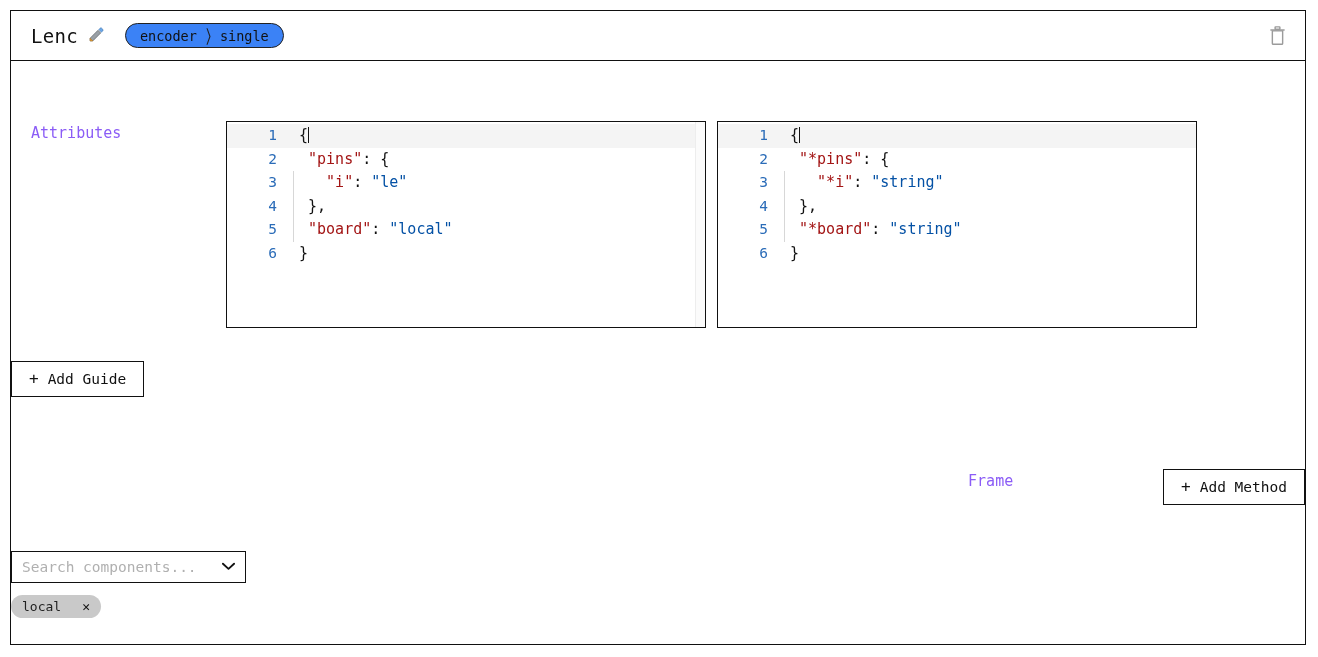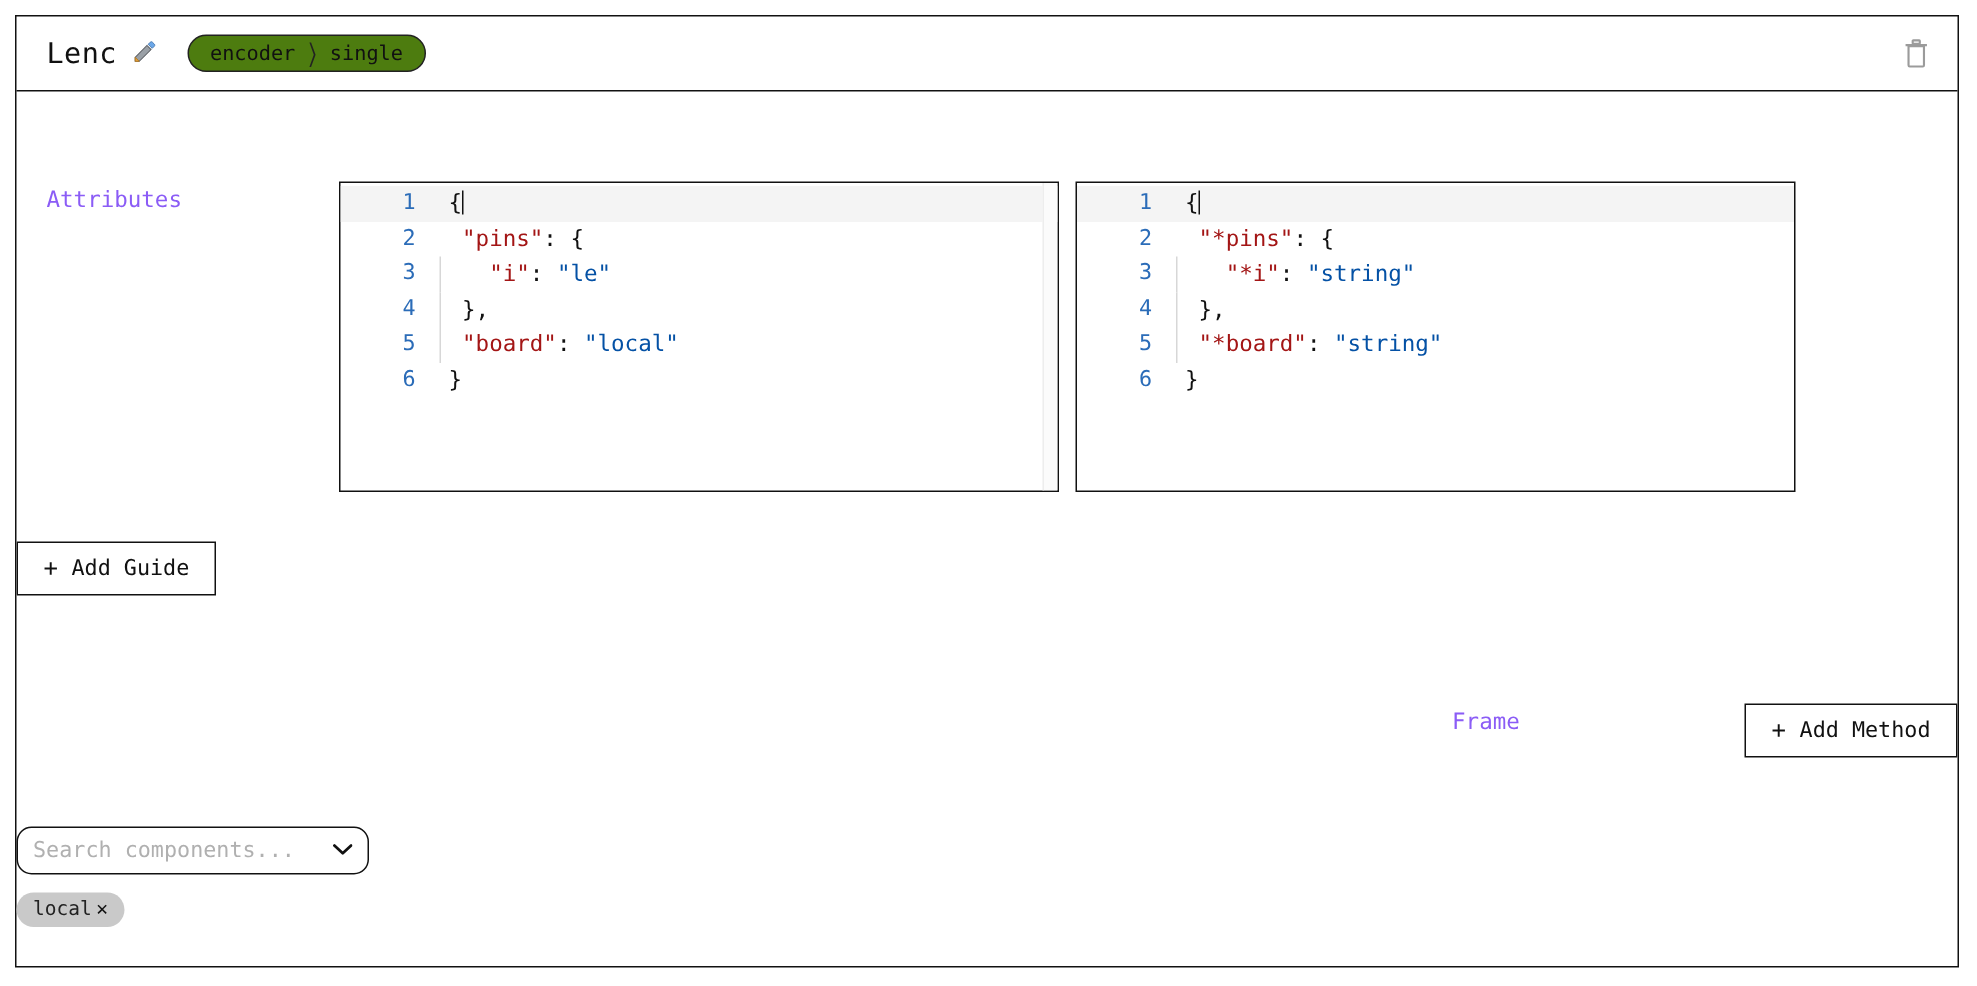--- a/index.html
+++ b/index.html
@@ -48,21 +48,21 @@
   }
   .breadcrumb {
     margin-left: 20px;
     display: inline-flex;
     align-items: center;
     border: 1.2px solid #222222;
     border-radius: 999px;
     height: 25px;
     padding: 0 14px;
     box-sizing: border-box;
-    background: #4d7c0f;
+    background: #3b82f6;
   }
   .crumb {
     font-family: "DejaVu Sans Mono", "Liberation Mono", monospace;
     font-size: 13.5px;
     color: #111111;
     cursor: pointer;
   }
   .crumb-sep {
     margin: 0 9px;
     font-size: 15px;
@@ -218,30 +218,30 @@
     background: #ffffff;
     font-family: "DejaVu Sans Mono", "Liberation Mono", monospace;
     font-size: 14.5px;
     color: #aaaaaa;
     padding: 0 10px;
     box-sizing: border-box;
     display: flex;
     align-items: center;
     justify-content: space-between;
     cursor: pointer;
-    border-radius: 10px;
+    border-radius: 0;
   }
   .select-placeholder { color: #b0b0b0; }
   .chevron { color: #111111; font-size: 12px; line-height: 1; }
 
   .chips { display: flex; gap: 8px; align-items: center; }
   .chip {
     display: inline-flex;
     align-items: center;
-    gap: 3px;
+    gap: 21px;
     background: #c9c9c9;
     border-radius: 999px;
     padding: 4px 11px;
     font-family: "DejaVu Sans Mono", "Liberation Mono", monospace;
     font-size: 13px;
     color: #222222;
     text-align: center;
   }
   .chip-close {
     cursor: pointer;

